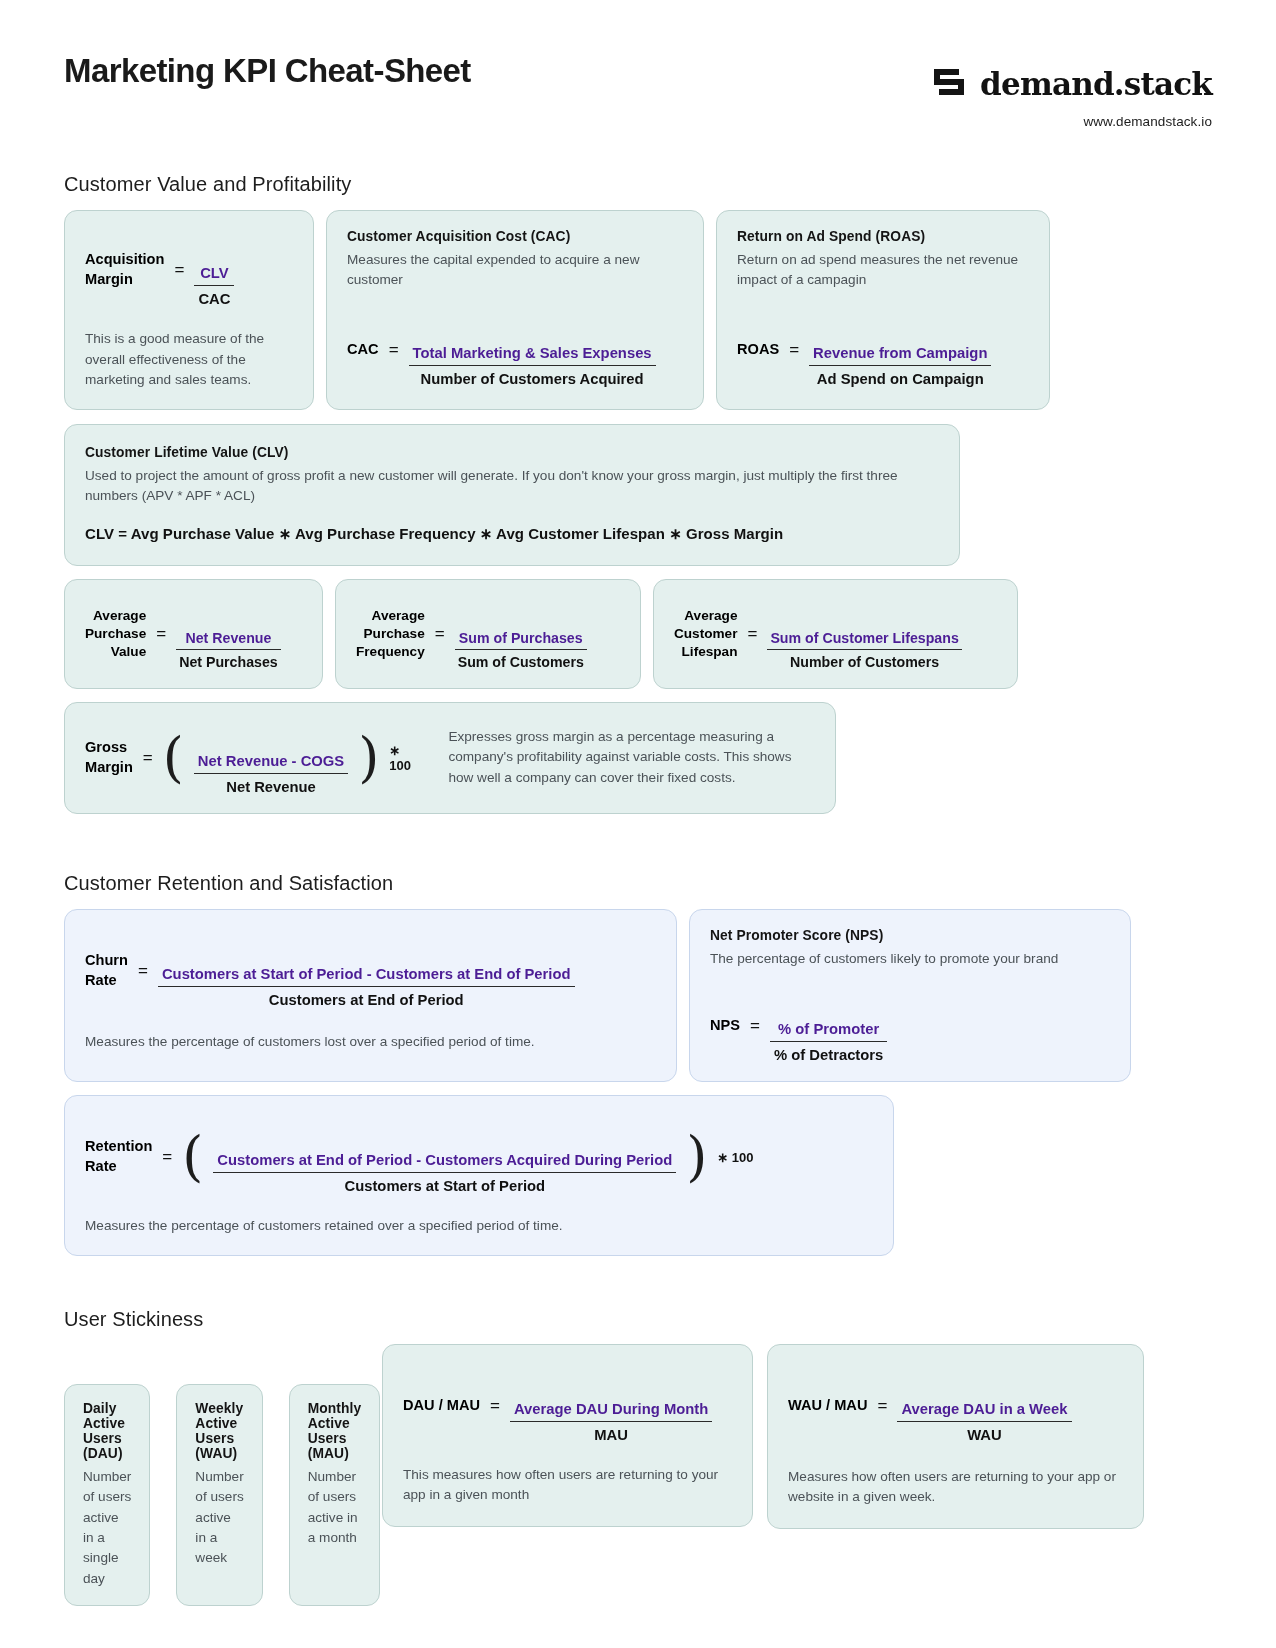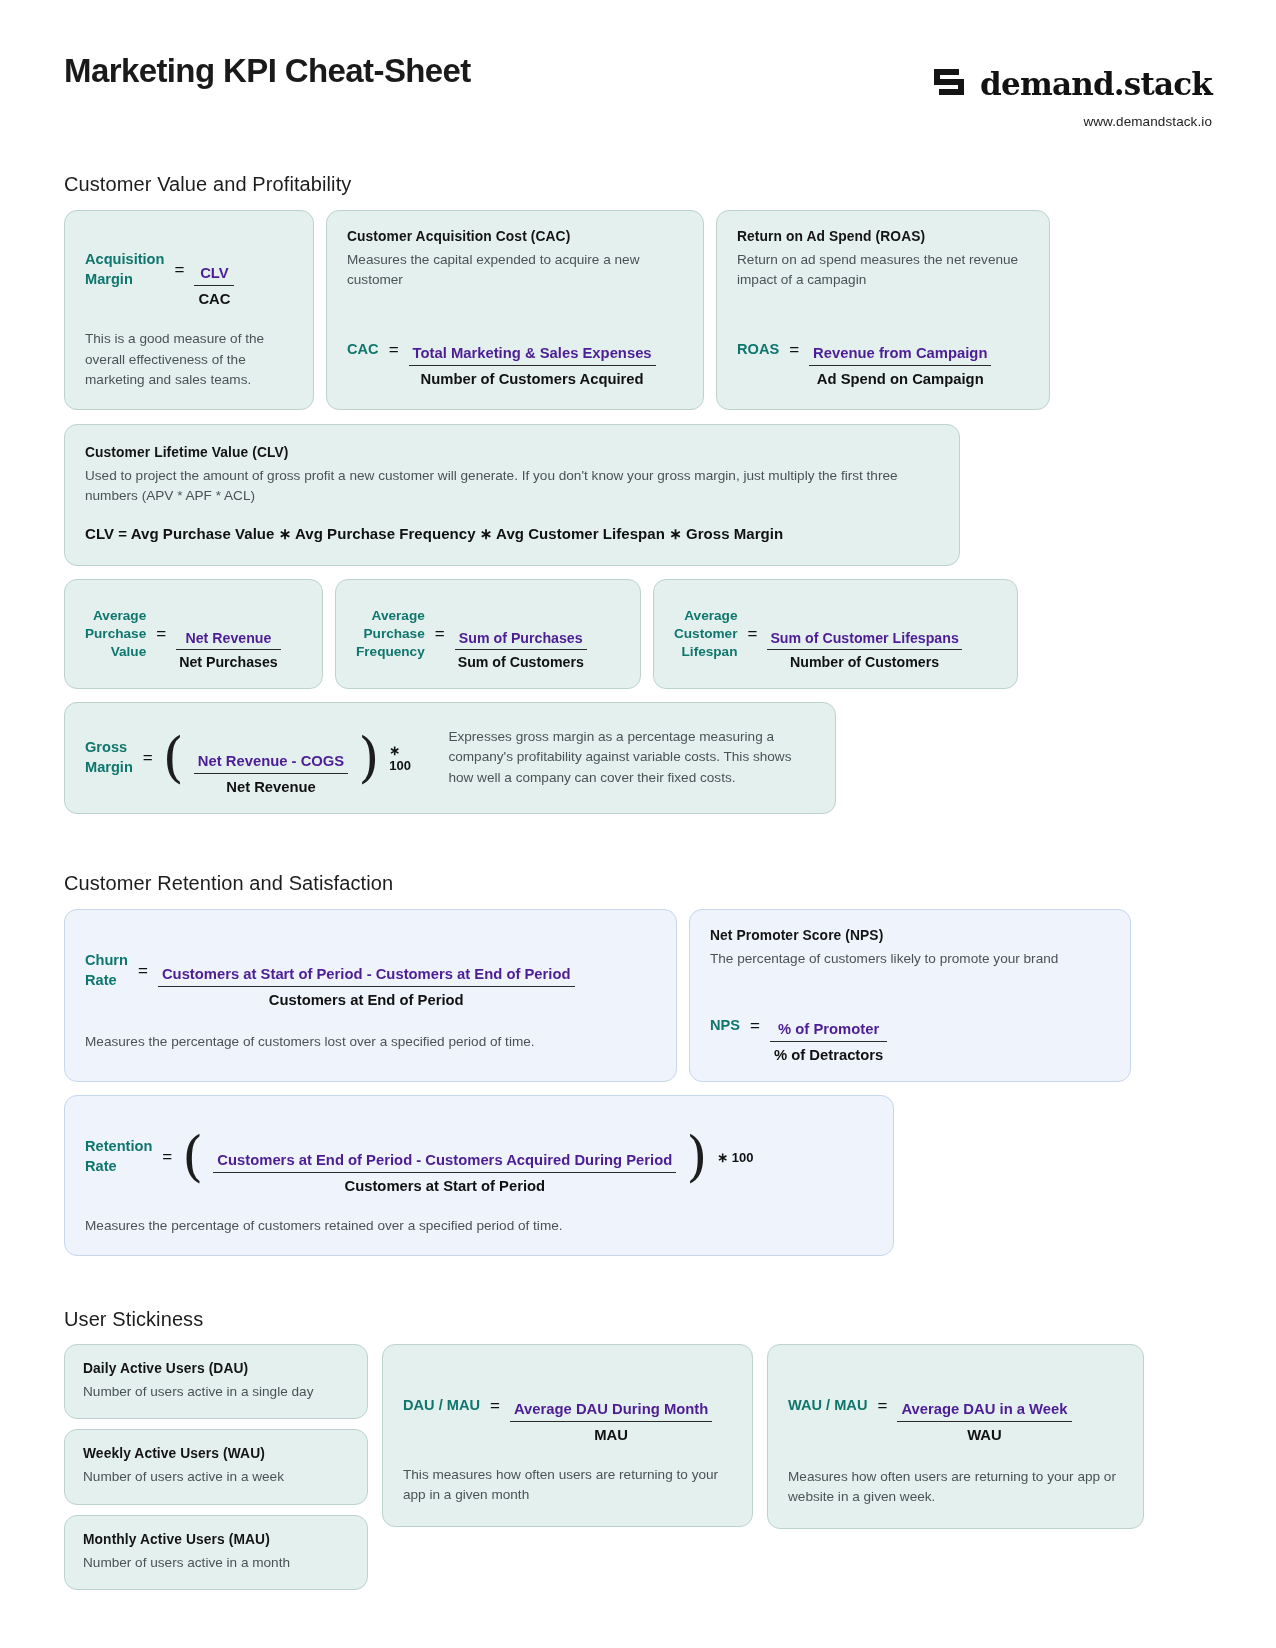--- a/index.html
+++ b/index.html
@@ -36,21 +36,21 @@
     background: #e4f0ee;
   }
   .card.blue { background: #eef3fc; border-color: #c8d6ec; }
 
   .card-title { font-size: 13.8px; font-weight: 700; color: #141414; letter-spacing: 0.1px; }
   .card-desc { font-size: 13.6px; line-height: 1.5; color: #4b5257; margin-top: 6px; }
   .card-note { font-size: 13.6px; line-height: 1.52; color: #4b5257; }
 
   
   .eq { display: flex; align-items: center; gap: 10px; }
-  .lhs { font-size: 14.6px; font-weight: 700; color: #0f766e; line-height: 1.35; white-space: pre-line; }
+  .lhs { font-size: 14.6px; font-weight: 700; color: #000000; line-height: 1.35; white-space: pre-line; }
   .eqs { font-size: 17px; font-weight: 400; color: #111; }
   .frac { display: inline-flex; flex-direction: column; text-align: center; }
   .num { font-size: 14.8px; font-weight: 700; color: #4c1d95; padding: 0 4px 4px 4px; border-bottom: 1.6px solid #2a2a2a; white-space: nowrap; margin-top: 32px; }
   .den { font-size: 14.8px; font-weight: 700; color: #111; padding: 5px 4px 0 4px; white-space: nowrap; }
   .paren { font-size: 54px; font-weight: 200; line-height: 0.78; color: #1d1d1d; font-family: "DejaVu Serif", serif; }
   .mult { font-size: 13px; font-weight: 700; color: #111; }
   .inline-formula { font-size: 15px; font-weight: 700; color: #111; letter-spacing: 0.05px; }
 
   
   .c-acqmargin { width: 250px; }
@@ -72,21 +72,21 @@
   .gm-inner { display: flex; align-items: center; gap: 26px; }
   .gm-note { width: 370px; }
 
   
   .c-churn { width: 613px; }
   .c-nps { width: 442px; }
   .c-retention { width: 830px; margin-top: 13px; }
 
   
   .stick-row { display: flex; gap: 14px; margin-top: 13px; align-items: flex-start; }
-  .stick-col-left { display: flex; flex-direction: column; gap: 10px; width: 304px; }
+  .stick-col-left { display: flex; flex-direction: row; gap: 26px; width: 304px; margin-top: 40px; }
   .c-stick-small { padding: 16px 18px; }
   .c-daumau { width: 371px; padding: 20px 20px; }
   .c-waumau { width: 377px; padding: 20px 20px; }
 </style>
 </head>
 <body>
 
 <div class="page">
 
   <div class="header">

